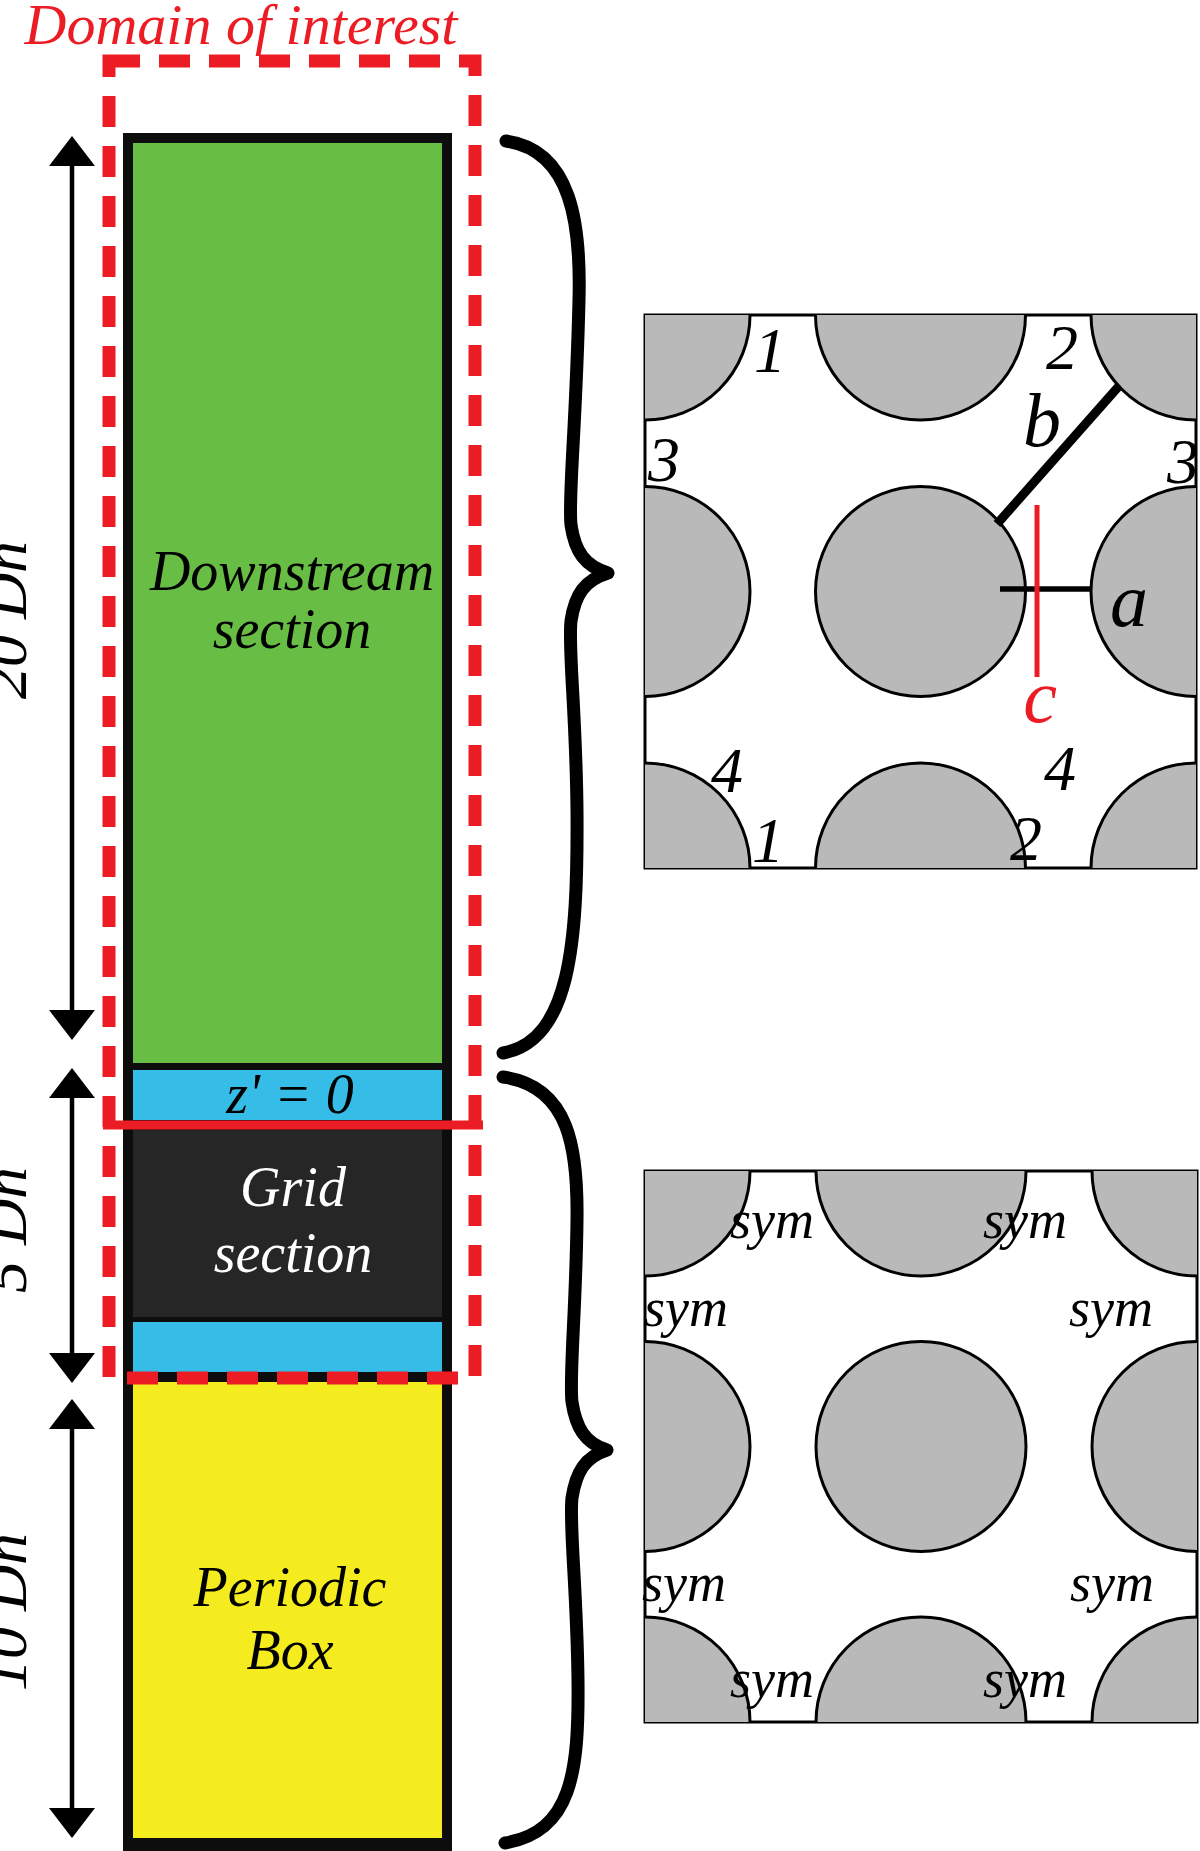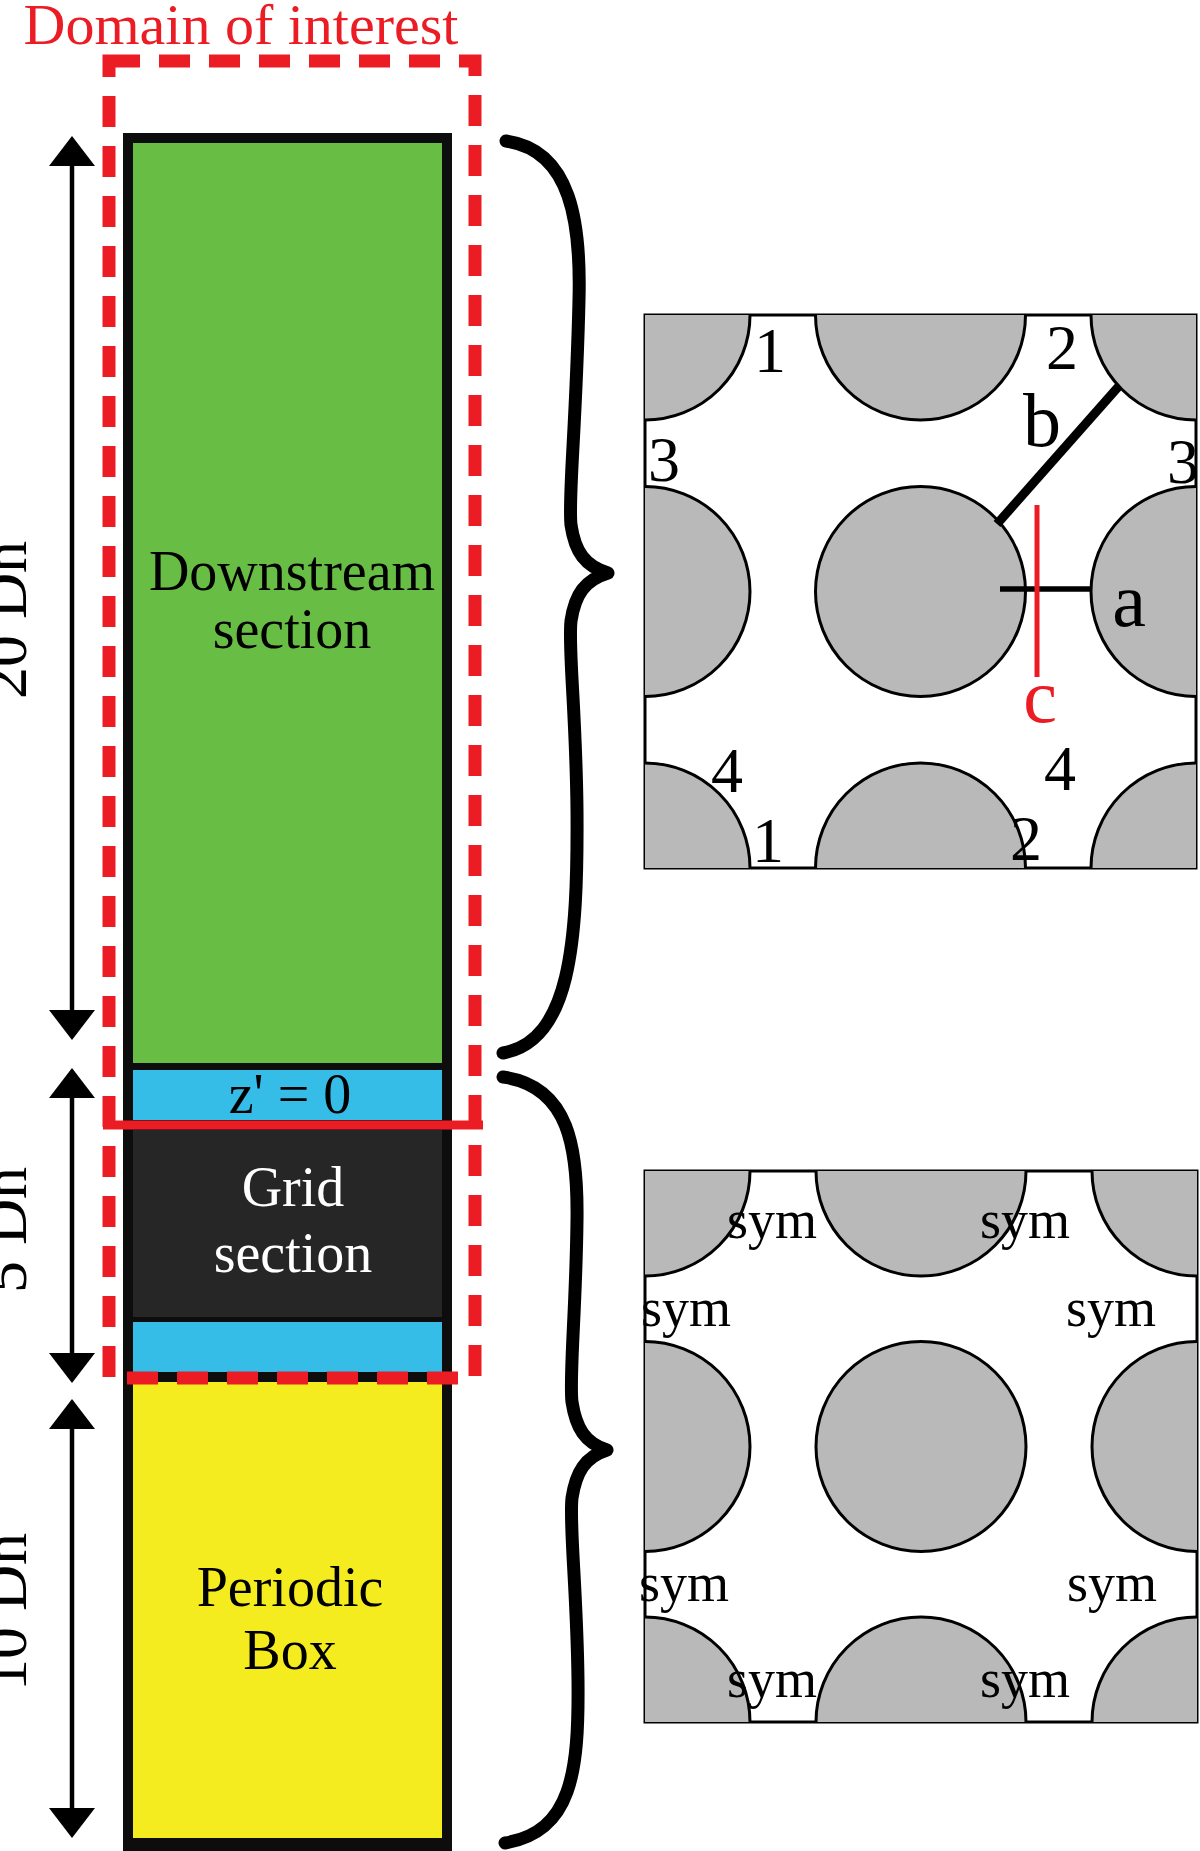--- a/index.html
+++ b/index.html
@@ -1,16 +1,16 @@
 <!DOCTYPE html>
 <html style="--accent_red: #ec1c24; --downstream_green: #68bd45; --interface_blue: #35bde8; --grid_black: #262626; --periodic_yellow: #f4ec1f; --circle_gray: #b9b9b9;"><head>
 <meta charset="utf-8">
 <style>
   html,body{margin:0;padding:0;background:#ffffff;}
-  .stage{position:relative;width:1200px;height:1851px;background:#ffffff;overflow:hidden;}
+  .stage{position:relative;width:1200px;height:1851px;background:#ffffff;overflow:hidden;font-style:italic;}
   svg{position:absolute;left:0;top:0;}
   text{font-family:"Liberation Serif","DejaVu Serif",serif;}
   .title-text{font-size:58px;fill:var(--accent_red);text-anchor:middle;}
   .domain-rect{fill:none;stroke:var(--accent_red);stroke-width:13;stroke-dasharray:31 19;}
   .black-fill{fill:#0d0d0d;}
   .c-green{fill:var(--downstream_green);}
   .c-blue{fill:var(--interface_blue);}
   .c-dark{fill:var(--grid_black);}
   .c-yellow{fill:var(--periodic_yellow);}
   .col-text{font-size:56px;text-anchor:middle;fill:#000000;}

